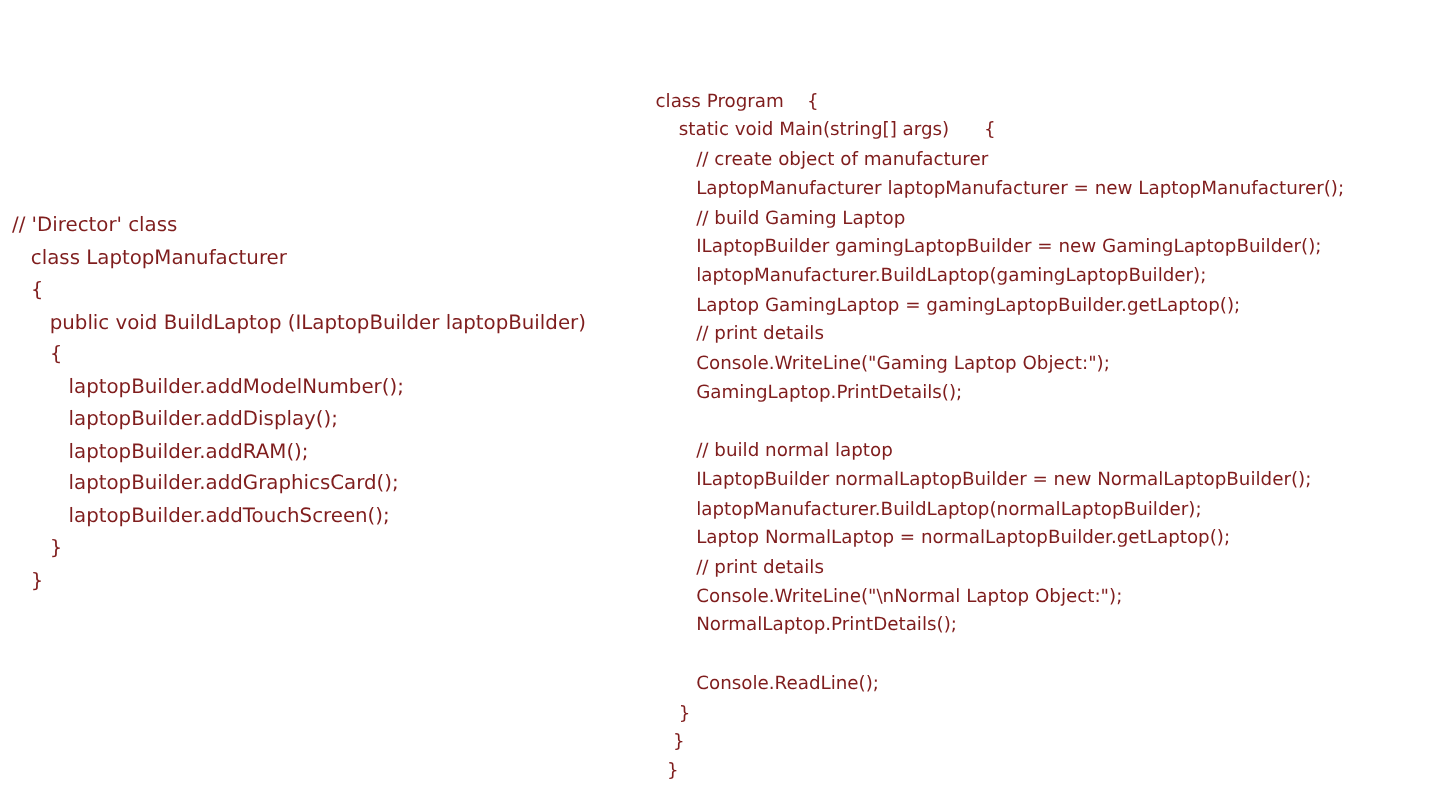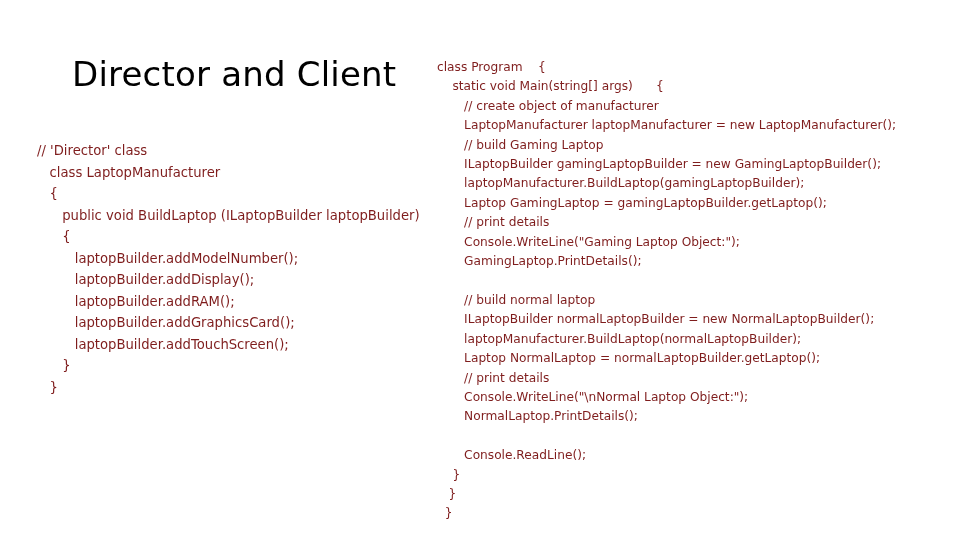--- a/index.html
+++ b/index.html
@@ -46,21 +46,20 @@
     font-weight: 400;
     color: #7f1d1d;
     white-space: pre;
   }
 
   .code-left {
     left: 8px;
     top: 140px;
     font-size: 13.2px;
     line-height: 21.5px;
-    margin-left: 29px;
   }
 
   .code-right {
     left: 437px;
     top: 58px;
     font-size: 12.2px;
     line-height: 19.4px;
   }
 
   .code-line {
@@ -70,19 +69,18 @@
 
   .code-line.blank {
     color: transparent;
   }
 </style>
 </head>
 <body>
 
 <div class="slide">
 
-  <div class="slide-title">Director and Client</div>
 
   <div class="code-block code-left"><div class="code-line">// 'Director' class</div><div class="code-line">   class LaptopManufacturer</div><div class="code-line">   {</div><div class="code-line">      public void BuildLaptop (ILaptopBuilder laptopBuilder)</div><div class="code-line">      {</div><div class="code-line">         laptopBuilder.addModelNumber();</div><div class="code-line">         laptopBuilder.addDisplay();</div><div class="code-line">         laptopBuilder.addRAM();</div><div class="code-line">         laptopBuilder.addGraphicsCard();</div><div class="code-line">         laptopBuilder.addTouchScreen();</div><div class="code-line">      }</div><div class="code-line">   }</div></div>
 
   <div class="code-block code-right"><div class="code-line">class Program    {</div><div class="code-line">    static void Main(string[] args)      {</div><div class="code-line">       // create object of manufacturer</div><div class="code-line">       LaptopManufacturer laptopManufacturer = new LaptopManufacturer();</div><div class="code-line">       // build Gaming Laptop</div><div class="code-line">       ILaptopBuilder gamingLaptopBuilder = new GamingLaptopBuilder();</div><div class="code-line">       laptopManufacturer.BuildLaptop(gamingLaptopBuilder);</div><div class="code-line">       Laptop GamingLaptop = gamingLaptopBuilder.getLaptop();</div><div class="code-line">       // print details</div><div class="code-line">       Console.WriteLine("Gaming Laptop Object:");</div><div class="code-line">       GamingLaptop.PrintDetails();</div><div class="code-line blank">&nbsp;</div><div class="code-line">       // build normal laptop</div><div class="code-line">       ILaptopBuilder normalLaptopBuilder = new NormalLaptopBuilder();</div><div class="code-line">       laptopManufacturer.BuildLaptop(normalLaptopBuilder);</div><div class="code-line">       Laptop NormalLaptop = normalLaptopBuilder.getLaptop();</div><div class="code-line">       // print details</div><div class="code-line">       Console.WriteLine("\nNormal Laptop Object:");</div><div class="code-line">       NormalLaptop.PrintDetails();</div><div class="code-line blank">&nbsp;</div><div class="code-line">       Console.ReadLine();</div><div class="code-line">    }</div><div class="code-line">   }</div><div class="code-line">  }</div></div>
 
 </div>
 
 </body></html>

